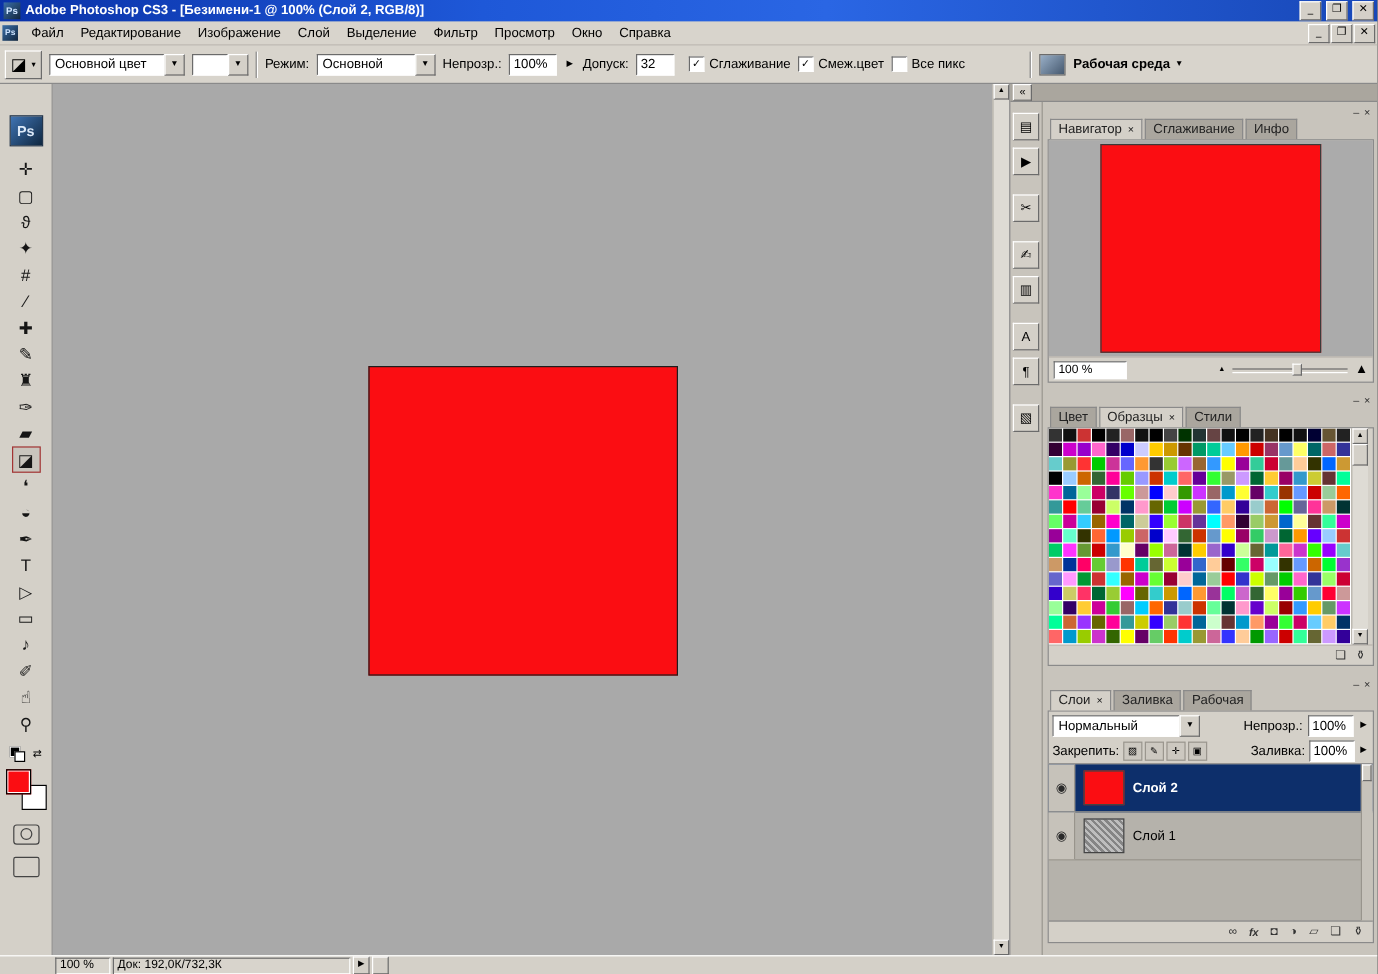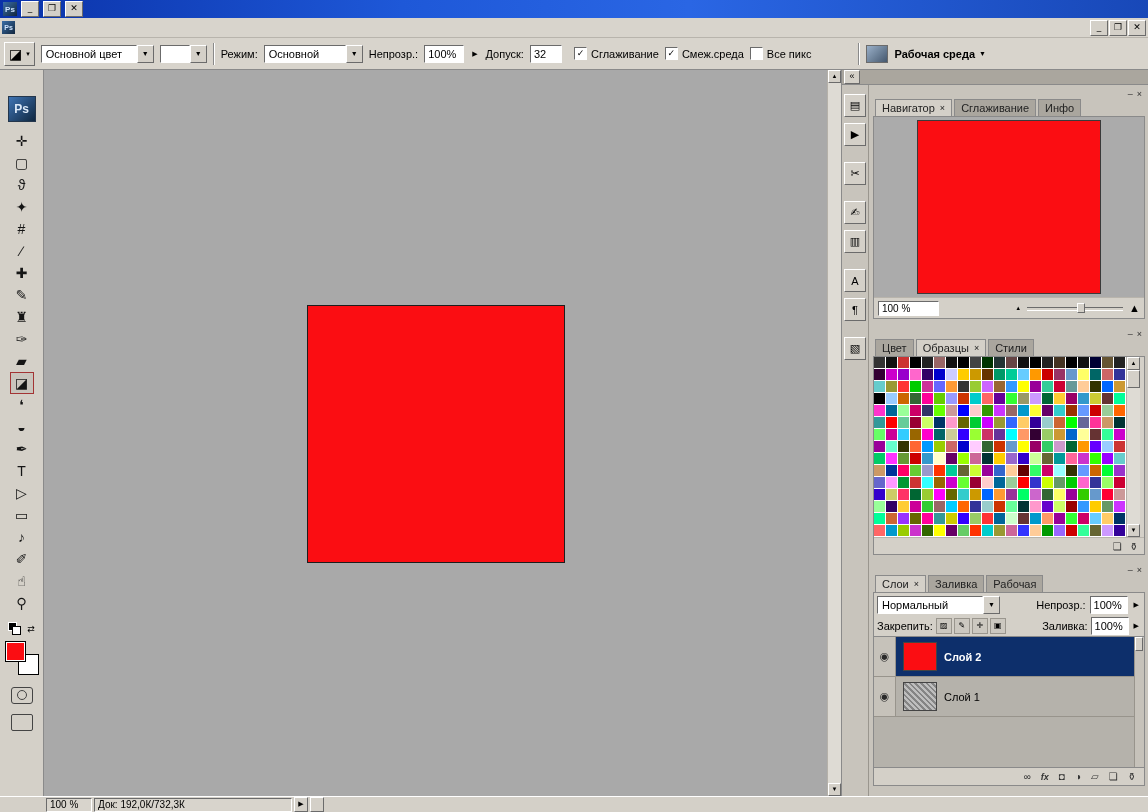--- a/index.html
+++ b/index.html
@@ -133,27 +133,39 @@
   #st-doc{width:190px;}
   .stbtn{width:12px;height:13px;font-size:7px;line-height:12px;text-align:center;}
 </style>
 </head>
 <body>
 
 <div id="app">
 
   <div id="titlebar">
     <div class="psicon">Ps</div>
+    <div id="title-text">Adobe Photoshop CS3 - [Безимени-1 @ 100% (Слой 2, RGB/8)]</div>
     <div class="winbtn raised">_</div>
     <div class="winbtn raised">❐</div>
     <div class="winbtn raised">✕</div>
   </div>
 
   <div id="menubar">
     <div class="docicon">Ps</div>
+    <div id="menu-items" style="display:flex;">
+        <span class="menu-item">Файл</span>
+        <span class="menu-item">Редактирование</span>
+        <span class="menu-item">Изображение</span>
+        <span class="menu-item">Слой</span>
+        <span class="menu-item">Выделение</span>
+        <span class="menu-item">Фильтр</span>
+        <span class="menu-item">Просмотр</span>
+        <span class="menu-item">Окно</span>
+        <span class="menu-item">Справка</span>
+      </div>
     <div id="doc-controls">
       <div class="winbtn raised">_</div>
       <div class="winbtn raised">❐</div>
       <div class="winbtn raised">✕</div>
     </div>
   </div>
 
   <div id="optionsbar">
     <div class="toolpreset raised">
       <span class="tpglyph">◪</span>
@@ -178,21 +190,21 @@
     <span class="spin">▶</span>
     <span>Допуск:</span>
     <span class="field sunken" style="width:24px">32</span>
     <div id="ob-checks" style="display:flex;align-items:center;margin-left:6px;">
         <span class="cbwrap">
           <span class="cb">✓</span>
           <span class="cblabel">Сглаживание</span>
         </span>
         <span class="cbwrap">
           <span class="cb">✓</span>
-          <span class="cblabel">Смеж.среда</span>
+          <span class="cblabel">Смеж.цвет</span>
         </span>
         <span class="cbwrap">
           <span class="cb"></span>
           <span class="cblabel">Все пикс</span>
         </span>
       </div>
     <div style="flex:1"></div>
     <div class="vdiv"></div>
     <div class="bridge"></div>
     <div class="wsbtn">

